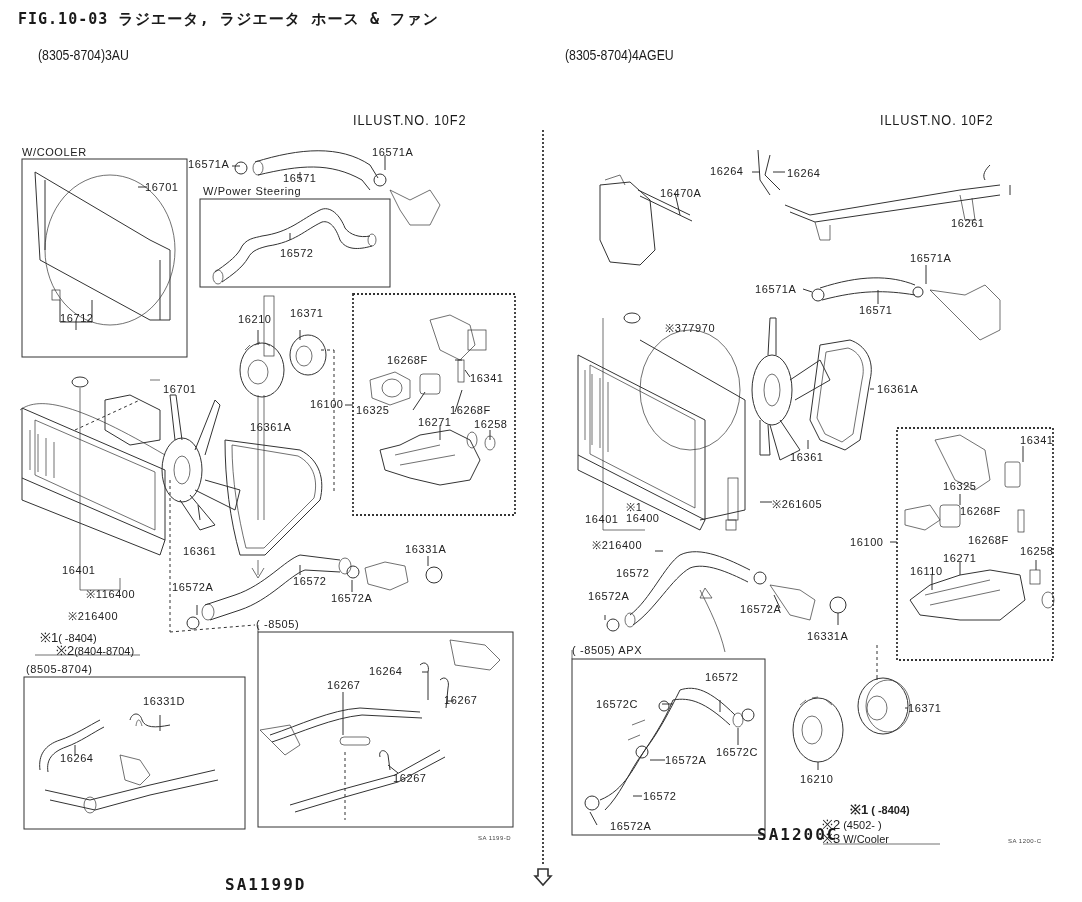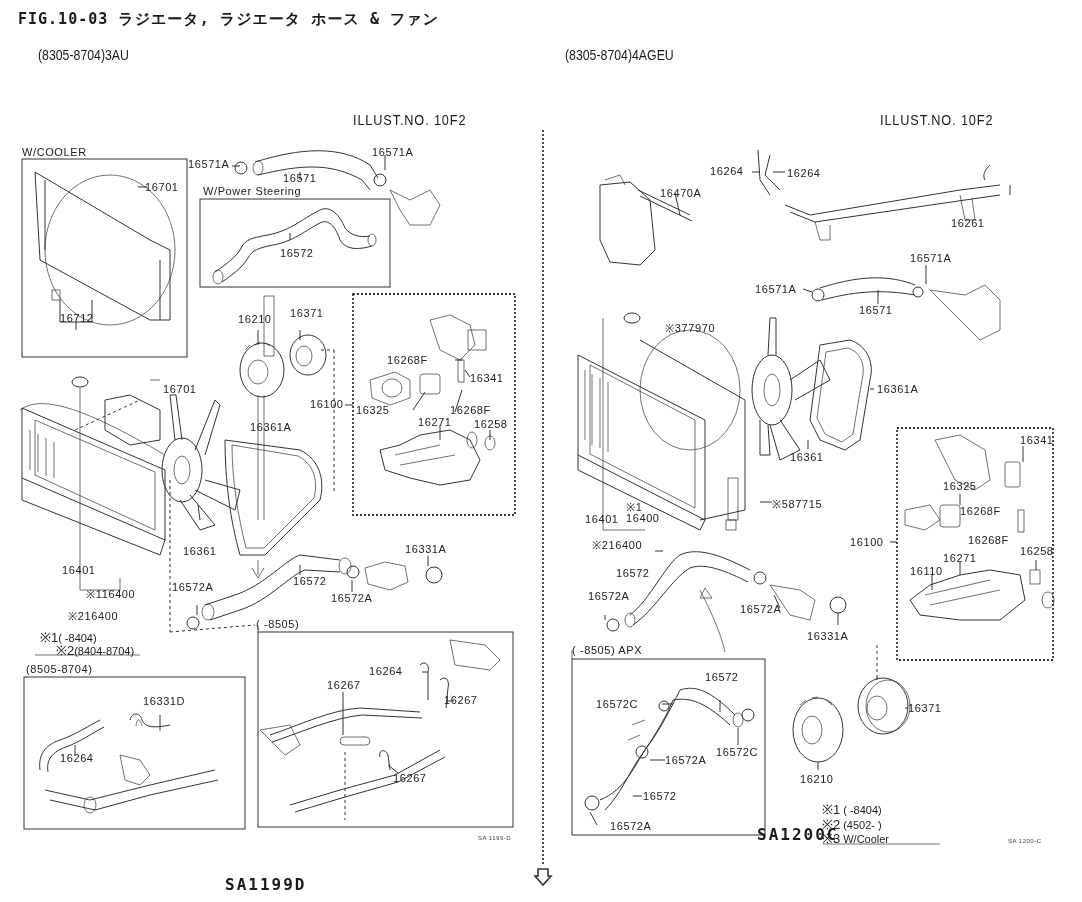--- a/index.html
+++ b/index.html
@@ -379,21 +379,21 @@
 <div class="abs lbl" style="left:710px;top:165px;">16264</div>
 <div class="abs lbl" style="left:787px;top:167px;">16264</div>
 <div class="abs lbl" style="left:951px;top:195px;margin-top:22px;">16261</div>
 <div class="abs lbl" style="left:660px;top:187px;">16470A</div>
 <div class="abs lbl" style="left:910px;top:252px;">16571A</div>
 <div class="abs lbl" style="left:755px;top:283px;">16571A</div>
 <div class="abs lbl" style="left:859px;top:304px;">16571</div>
 <div class="abs lbl" style="left:665px;top:320px;">※377970</div>
 <div class="abs lbl" style="left:877px;top:383px;">16361A</div>
 <div class="abs lbl" style="left:790px;top:451px;">16361</div>
-<div class="abs lbl" style="left:772px;top:496px;">※587715</div>
+<div class="abs lbl" style="left:772px;top:496px;">※261605</div>
 <div class="abs lbl" style="left:585px;top:513px;">16401</div>
 <div class="abs lbl" style="left:626px;top:502px;line-height:11px;">※1<br>16400</div>
 <div class="abs lbl" style="left:592px;top:537px;">※216400</div>
 <div class="abs lbl" style="left:1020px;top:434px;">16341</div>
 <div class="abs lbl" style="left:943px;top:480px;">16325</div>
 <div class="abs lbl" style="left:960px;top:505px;">16268F</div>
 <div class="abs lbl" style="left:968px;top:534px;">16268F</div>
 <div class="abs lbl" style="left:850px;top:536px;">16100</div>
 <div class="abs lbl" style="left:943px;top:552px;">16271</div>
 <div class="abs lbl" style="left:1020px;top:545px;">16258</div>
@@ -406,21 +406,21 @@
 <div class="abs lbl" style="left:596px;top:698px;">16572C</div>
 <div class="abs lbl" style="left:716px;top:746px;">16572C</div>
 <div class="abs lbl" style="left:665px;top:754px;">16572A</div>
 <div class="abs lbl" style="left:643px;top:790px;">16572</div>
 <div class="abs lbl" style="left:610px;top:820px;">16572A</div>
 <div class="abs lbl" style="left:908px;top:702px;">16371</div>
 <div class="abs lbl" style="left:800px;top:773px;">16210</div>
 
 <div class="abs lbl" style="left:572px;top:644px;">(      -8505) APX</div>
 
-<div class="abs note" style="left:822px;top:800px;">
+<div class="abs note" style="left:850px;top:800px;font-weight:bold;">
   <span class="star">※1</span> <span>(        -8404)</span>
 </div>
 <div class="abs note" style="left:822px;top:815px;">
   <span class="star">※2</span> <span>(4502-        )</span>
 </div>
 <div class="abs note" style="left:822px;top:829px;">
   <span class="star">※3</span> <span>W/Cooler</span>
 </div>
 <div class="abs small" style="left:1008px;top:838px;">SA 1200-C</div>
 <div class="abs code" style="left:757px;top:825px;">SA1200C</div>

